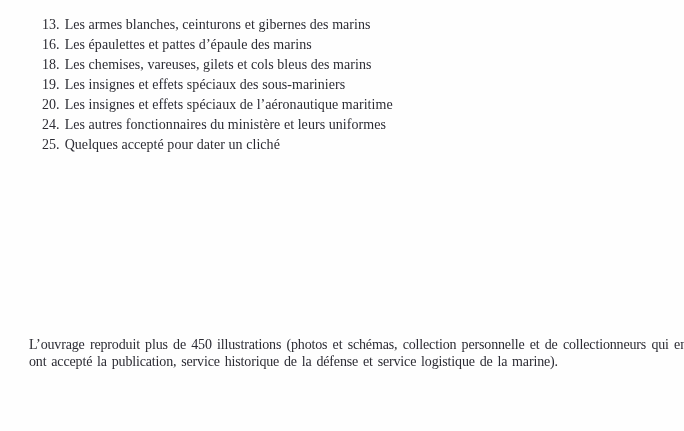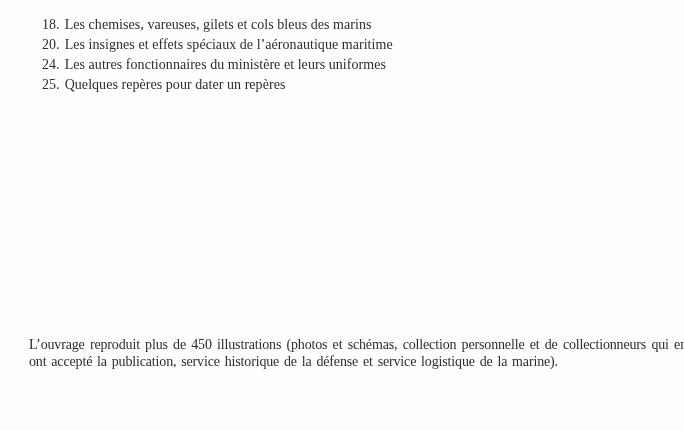--- a/index.html
+++ b/index.html
@@ -43,32 +43,35 @@
     text-align: justify;
     letter-spacing: -0.15px;
     word-spacing: 1.5px;
   }
 </style>
 </head>
 <body>
 
 <div class="page">
   <div class="toc" id="chapter-list">
+  <div class="toc-item"><span class="toc-num">13.</span><span class="toc-text">Les armes blanches, ceinturons et gibernes des marins</span></div>
 
 
 
+  <div class="toc-item"><span class="toc-num">16.</span><span class="toc-text">Les épaulettes et pattes d’épaule des marins</span></div>
 
 
   <div class="toc-item"><span class="toc-num">18.</span><span class="toc-text">Les chemises, vareuses, gilets et cols bleus des marins</span></div>
 
+  <div class="toc-item"><span class="toc-num">19.</span><span class="toc-text">Les insignes et effets spéciaux des sous-mariniers</span></div>
 
   <div class="toc-item"><span class="toc-num">20.</span><span class="toc-text">Les insignes et effets spéciaux de l’aéronautique maritime</span></div>
 
 
 
 
   <div class="toc-item"><span class="toc-num">24.</span><span class="toc-text">Les autres fonctionnaires du ministère et leurs uniformes</span></div>
 
-  <div class="toc-item"><span class="toc-num">25.</span><span class="toc-text">Quelques repères pour dater un repères</span></div>
+  <div class="toc-item"><span class="toc-num">25.</span><span class="toc-text">Quelques accepté pour dater un cliché</span></div>
 
 </div>
   <p class="para">L’ouvrage reproduit plus de 450 illustrations (photos et schémas, collection personnelle et de collectionneurs qui en ont accepté la publication, service historique de la défense et service logistique de la marine).</p>
 </div>
 
 </body></html>

